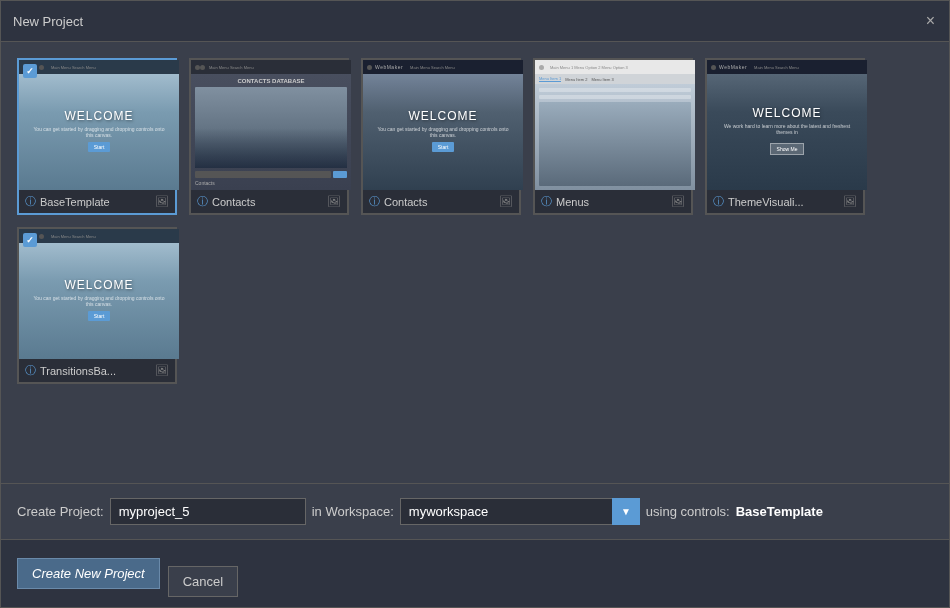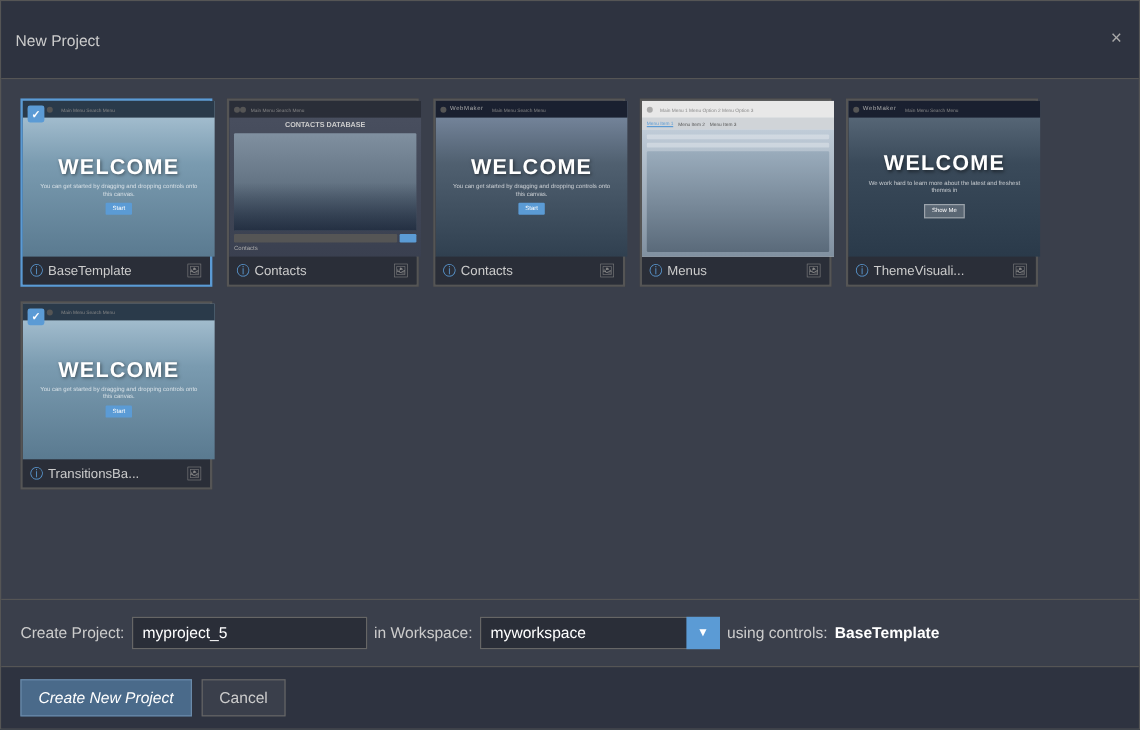--- a/index.html
+++ b/index.html
@@ -18,21 +18,21 @@
       background: #3a3f4b;
       border: 1px solid #555;
       width: 950px;
       height: 608px;
       display: flex;
       flex-direction: column;
       position: relative;
     }
     .dialog-titlebar {
       background: #2e3340;
-      padding: 24px 12px;
+      padding: 12px 12px;
       display: flex;
       align-items: center;
       justify-content: space-between;
       border-bottom: 1px solid #555;
       flex-shrink: 0;
       gap: 16px;
     }
     .dialog-title {
       color: #ccc;
       font-size: 13px;
@@ -92,22 +92,22 @@
       height: 14px;
       background: #2a3a4a;
       display: flex;
       align-items: center;
       padding: 0 4px;
       gap: 3px;
     }
     .bar-dot { width: 5px; height: 5px; border-radius: 50%; background: #555; }
     .thumb-welcome-text {
       color: #fff;
-      font-size: 18px;
-      font-weight: bold;
+      font-size: 12px;
+      font-weight: normal;
       letter-spacing: 1px;
       text-shadow: 1px 1px 3px rgba(0,0,0,0.5);
       margin-top: 10px;
     }
     .thumb-sub-text {
       color: rgba(255,255,255,0.7);
       font-size: 5px;
       text-align: center;
       padding: 0 10px;
       margin-top: 3px;
@@ -357,21 +357,21 @@
       position: relative;
       display: flex;
       align-items: center;
     }
     .footer-select {
       background: #2a2e38;
       border: 1px solid #666;
       color: #fff;
       padding: 5px 30px 5px 8px;
       font-size: 13px;
-      width: 200px;
+      width: 240px;
       appearance: none;
       cursor: pointer;
     }
     .select-arrow {
       position: absolute;
       right: 0;
       top: 0;
       bottom: 0;
       width: 28px;
       background: #5b9bd5;
@@ -405,20 +405,21 @@
       cursor: pointer;
       font-style: italic;
     }
     .btn-cancel {
       background: #3a3f4b;
       border: 1px solid #666;
       color: #ccc;
       padding: 7px 14px;
       font-size: 13px;
       cursor: pointer;
+      margin-top: 16px;
     }
     .webmaker-logo {
       font-size: 5px;
       color: #aaa;
       letter-spacing: 0.5px;
     }
     .bar-text-mini {
       font-size: 4px;
       color: #888;
       margin-left: 4px;

